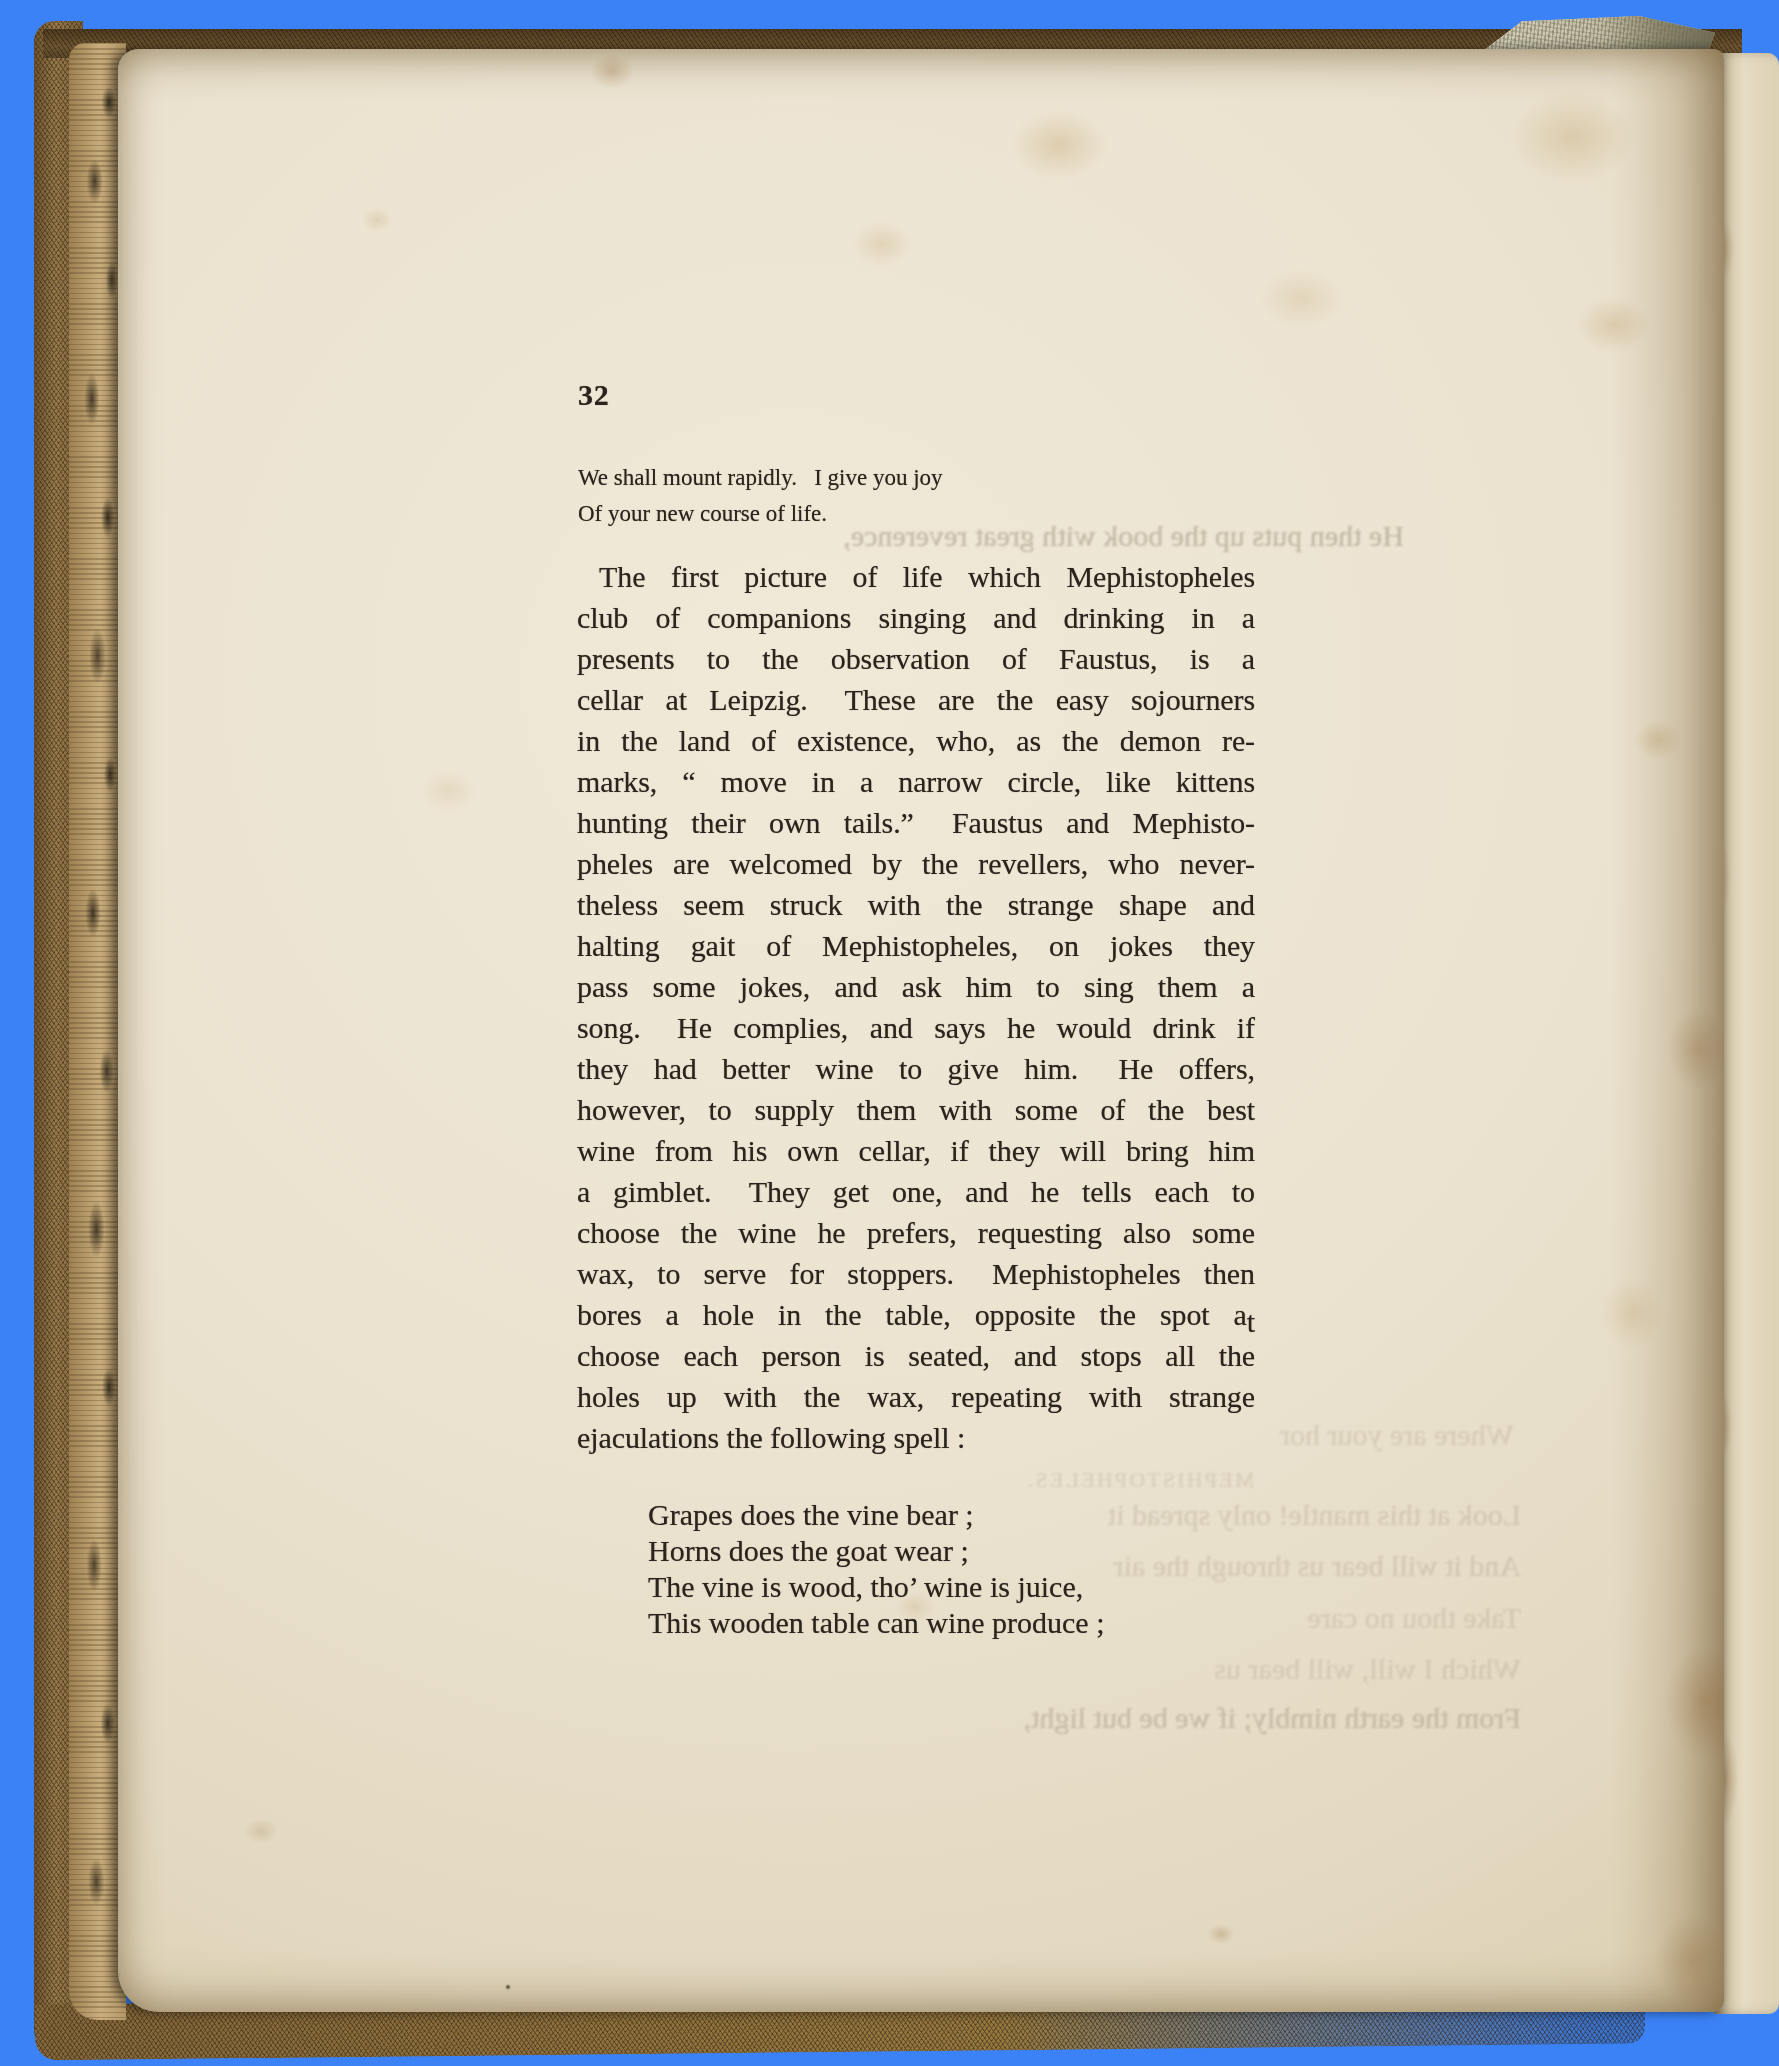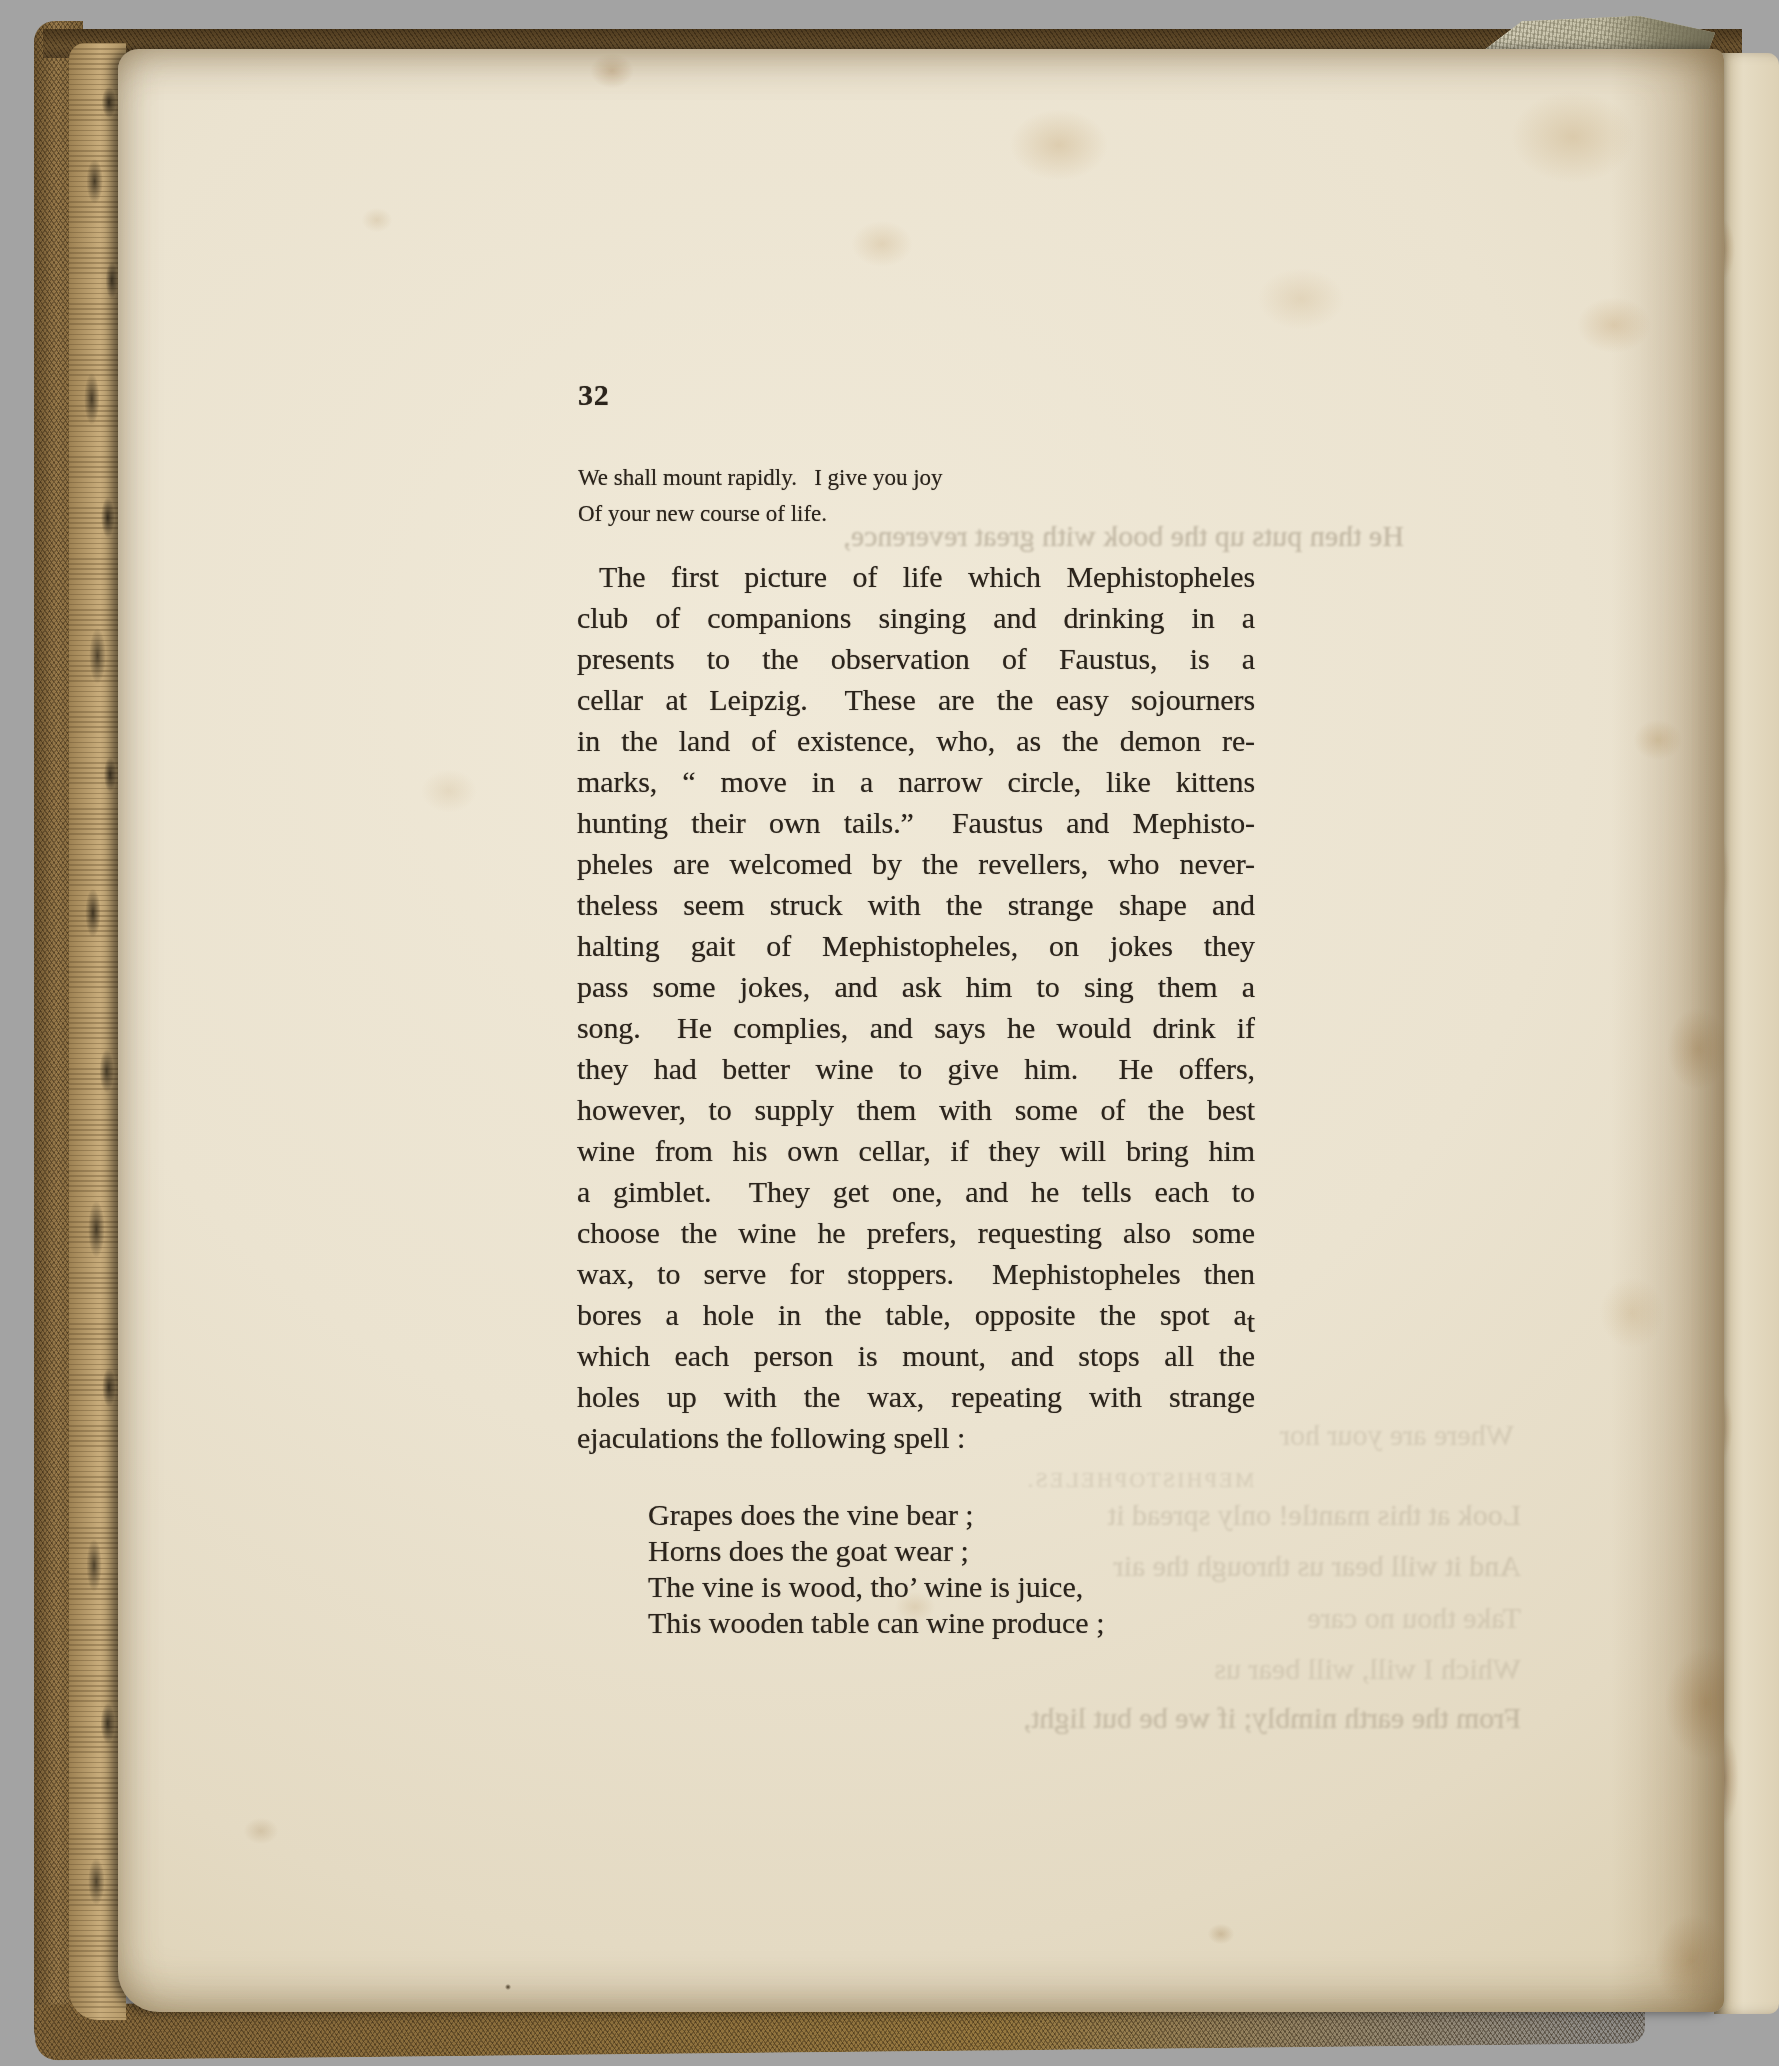--- a/index.html
+++ b/index.html
@@ -1,16 +1,16 @@
 <!DOCTYPE html>
 <html style="font-size:11.8px"><head>
 <meta charset="utf-8">
 <style>
   html,body{margin:0;padding:0;background:#000;}
-  .scene{position:relative;width:1779px;height:2066px;background:#a3a3a3;overflow:hidden;
+  .scene{position:relative;width:1779px;height:2066px;background:#3b82f6;overflow:hidden;
          font-family:"Liberation Serif","DejaVu Serif",serif;}
 
   
   .cover{position:absolute;
     background-color:#8a6c41;
     background-image:
       repeating-linear-gradient(55deg, rgba(40,28,12,.38) 0 1.1px, rgba(0,0,0,0) 1.1px 3.7px),
       repeating-linear-gradient(-55deg, rgba(35,24,10,.30) 0 1.1px, rgba(0,0,0,0) 1.1px 3.7px),
       linear-gradient(to right,#6e552f,#97794a 45%,#7c6238);}
   .cover-left{left:34px;top:20.6px;width:49px;height:2033px;border-radius:20.6px 0 0 25px;z-index:1;}
@@ -174,21 +174,21 @@
       <div class="pline">halting gait of Mephistopheles, on jokes they</div>
       <div class="pline">pass some jokes, and ask him to sing them a</div>
       <div class="pline">song.  He complies, and says he would drink if</div>
       <div class="pline">they had better wine to give him.  He offers,</div>
       <div class="pline">however, to supply them with some of the best</div>
       <div class="pline">wine from his own cellar, if they will bring him</div>
       <div class="pline">a gimblet.  They get one, and he tells each to</div>
       <div class="pline">choose the wine he prefers, requesting also some</div>
       <div class="pline">wax, to serve for stoppers.  Mephistopheles then</div>
       <div class="pline"><span>bores a hole in the table, opposite the spot a</span><span class="subt">t</span></div>
-      <div class="pline">which each person is mount, and stops all the</div>
+      <div class="pline">choose each person is seated, and stops all the</div>
       <div class="pline">holes up with the wax, repeating with strange</div>
       <div class="pline noj">ejaculations the following spell :</div>
     </div>
 
     <div class="spell-verse">
       <div class="vline">Grapes does the vine bear ;</div>
       <div class="vline">Horns does the goat wear ;</div>
       <div class="vline">The vine is wood, tho’ wine is juice,</div>
       <div class="vline">This wooden table can wine produce ;</div>
     </div>

